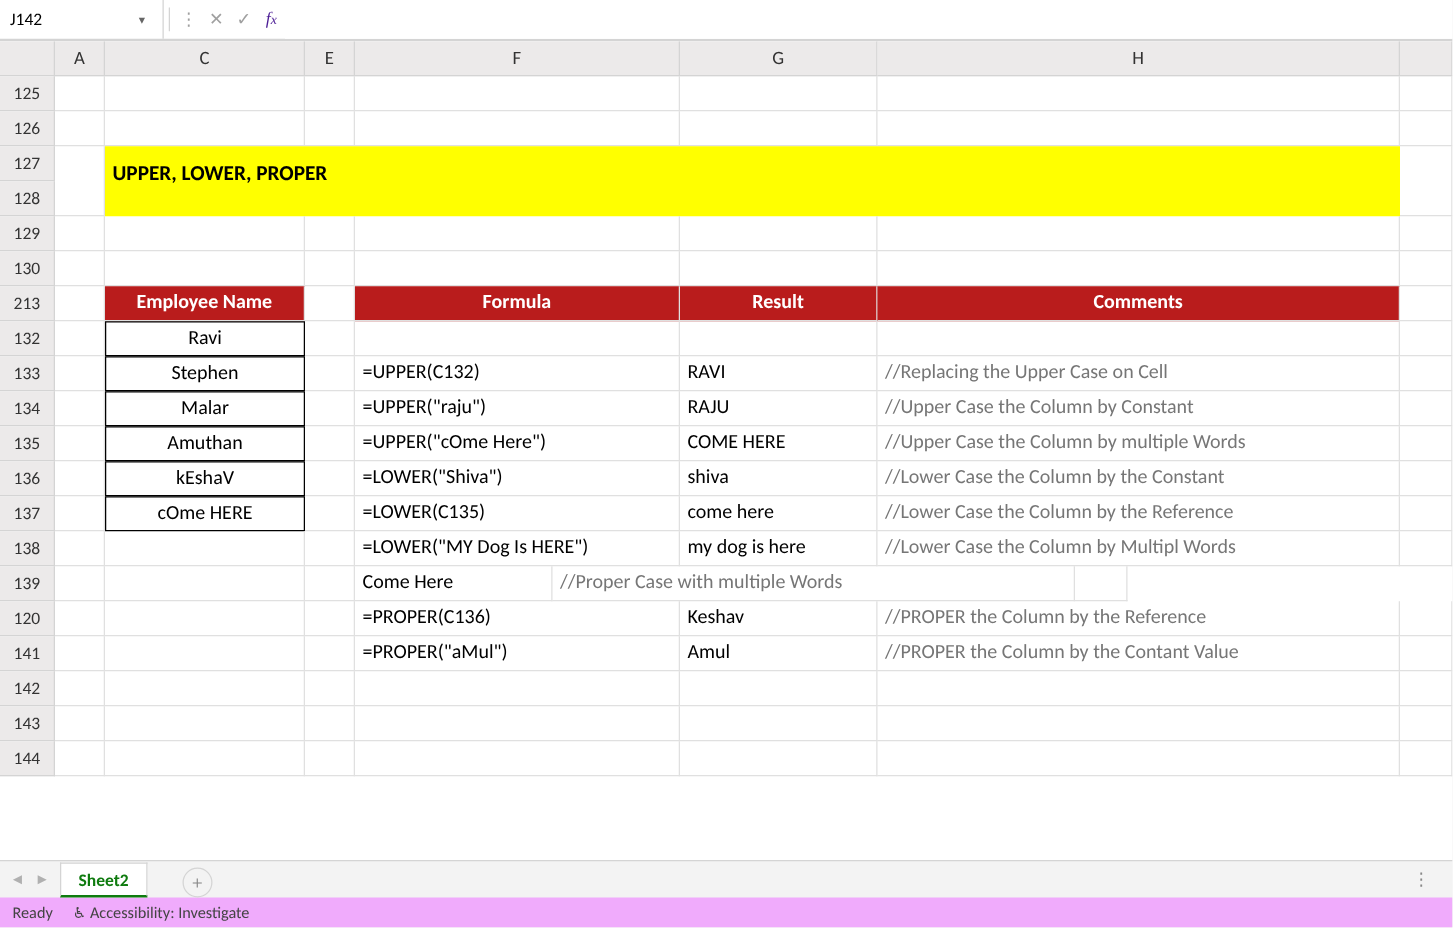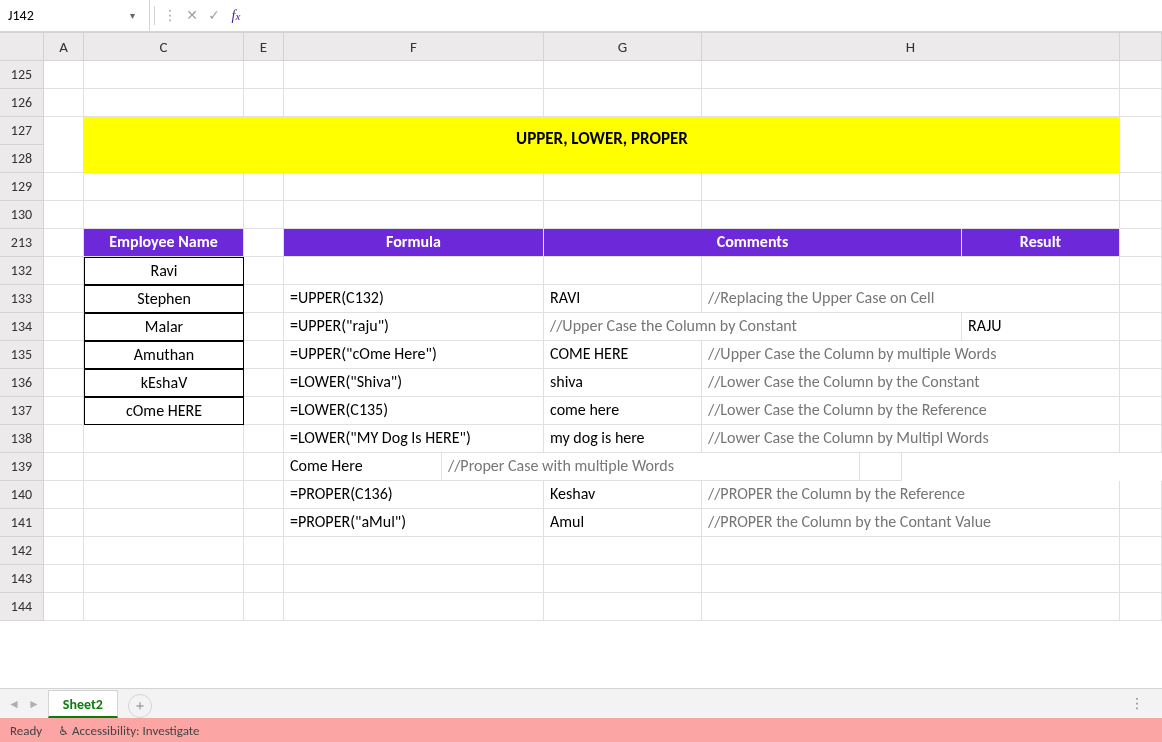--- a/index.html
+++ b/index.html
@@ -1,55 +1,55 @@
 <!DOCTYPE html>
 <html><head>
 <meta charset="utf-8">
 <style>
   * { margin: 0; padding: 0; box-sizing: border-box; }
   body { font-family: Calibri, 'Segoe UI', Arial, sans-serif; font-size: 14px; background: #f0f0f0; overflow: hidden; width: 1162px; height: 742px; }
 
   
   .formula-bar { display: flex; align-items: center; height: 32px; background: #fff; border-bottom: 1px solid #d4d4d4; }
-  .namebox { display:flex; align-items:center; width: 150px; border-right: 1px solid #d4d4d4; height: 100%; padding: 10px 8px; justify-content: space-between; }
+  .namebox { display:flex; align-items:center; width: 131px; border-right: 1px solid #d4d4d4; height: 100%; padding: 10px 8px; justify-content: space-between; }
   .namebox-text { flex:1; }
   .namebox-dd { color:#666; font-size:10px; padding:0 6px; }
   .fb-sep { width:1px; height:60%; background:#d4d4d4; margin:0 4px; }
   .fb-icon { width: 22px; text-align:center; color:#a0a0a0; font-size:14px; cursor: default; }
   .fb-icon.fx { color:#4c1d95; font-style: italic; font-family: 'Times New Roman', serif; }
   .fb-input { flex:1; border:none; outline:none; height: 100%; padding: 0 8px; font-size:14px; }
 
   .workspace { position:relative; width:100%; height: 656px; background:#fff; overflow:hidden; border-top:1px solid #d4d4d4; }
 
   .corner { width:44px; height:28px; background:#eceaea; border-right:1px solid #d4d4d4; border-bottom:1px solid #d4d4d4; }
   .col-headers { display:flex; position:absolute; top:0; left:44px; }
   .col-h { text-align:center; color:#333; font-size:15px; line-height:28px; height:28px; background:#eceaea; border-right:1px solid #d4d4d4; border-bottom:1px solid #d4d4d4; }
   .row-headers { display:flex; flex-direction:column; position:absolute; top:28px; left:0; }
   .row-h { width:44px; text-align:center; color:#333; line-height:28px; height:28px; background:#eceaea; border-right:1px solid #d4d4d4; border-bottom:1px solid #d4d4d4; font-size:14px; padding-right:0; }
   .cells { position:absolute; top:28px; left:44px; }
   .cellrow { display:flex; height:28px; }
   .cell { height:28px; line-height:26px; padding:0 6px; border-right:1px solid #e0e0e0; border-bottom:1px solid #e0e0e0; white-space:nowrap; overflow:hidden; font-size:16px; }
   .col-A{width:40px;} .col-C{width:160px;} .col-E{width:40px;} .col-F{width:260px;} .col-G{width:158px;} .col-H{width:418px;} .col-I{width:42px;}
 
-  .yellowband { background: yellow; font-weight: bold; font-size:17px; text-align:center; border-right:none !important; border-bottom:none !important; }
+  .yellowband { background: yellow; font-weight: bold; font-size:17px; border-right:none !important; border-bottom:none !important; }
   .yellowband.top { line-height:44px; height:56px; }
-  .header-dark { background:#6d28d9; color:#fff; font-weight:bold; text-align:center; }
+  .header-dark { background:#b91c1c; color:#fff; font-weight:bold; text-align:center; }
   .boxed { border:1px solid #000 !important; text-align:center; }
   .comment { color:#767676; }
 
   
   .tabbar { display:flex; align-items:center; height:30px; background:#f3f3f3; border-top:1px solid #d4d4d4; padding:0 8px; }
   .tabnav { display:flex; gap:8px; color:#b0b0b0; font-size:12px; align-items:center; margin-right:8px;}
   .tabnav span { cursor:default; }
-  .sheet-tabs { display:flex; align-items:flex-end; height:100%; gap:2px; }
+  .sheet-tabs { display:flex; align-items:flex-end; height:100%; gap:20px; }
   .sheet-tab { padding:5px 14px 3px; font-size:14px; background:#fff; border:1px solid #d4d4d4; border-bottom:none; color:#0f7b0f; font-weight:bold; border-bottom:2px solid #0f7b0f; }
   .add-sheet { width:24px; height:24px; border:1px solid #d4d4d4; border-radius:50%; display:flex; align-items:center; justify-content:center; margin-left:8px; color:#888; font-size:14px; }
 
   
-  .statusbar { display:flex; align-items:center; height:24px; font-size:13px; padding:0 10px; color:#444; gap:16px; background:#fca5a5; }
+  .statusbar { display:flex; align-items:center; height:24px; font-size:13px; padding:0 10px; color:#444; gap:16px; background:#f0abfc; }
   .access-icon { font-size:12px; }
 
   .tab-right { margin-left:auto; color:#888; padding-right:8px; letter-spacing:2px; font-size:14px;}
 </style>
 </head>
 <body>
 
 <div class="formula-bar">
   <div class="namebox">
     <span class="namebox-text">J142</span>
@@ -85,21 +85,21 @@
     <div class="row-h">130</div>
     <div class="row-h">213</div>
     <div class="row-h">132</div>
     <div class="row-h">133</div>
     <div class="row-h">134</div>
     <div class="row-h">135</div>
     <div class="row-h">136</div>
     <div class="row-h">137</div>
     <div class="row-h">138</div>
     <div class="row-h">139</div>
-    <div class="row-h">140</div>
+    <div class="row-h">120</div>
     <div class="row-h">141</div>
     <div class="row-h">142</div>
     <div class="row-h">143</div>
     <div class="row-h">144</div>
   </div>
 
   <div class="cells">
 
     <div class="cellrow">
         <div class="cell col-A"></div>
@@ -145,22 +145,22 @@
         <div class="cell col-G"></div>
         <div class="cell col-H"></div>
         <div class="cell col-I"></div>
       </div>
 
     <div class="cellrow">
       <div class="cell col-A"></div>
       <div class="cell col-C header-dark">Employee Name</div>
       <div class="cell col-E"></div>
       <div class="cell col-F header-dark">Formula</div>
+      <div class="cell col-G header-dark">Result</div>
       <div class="cell col-H header-dark">Comments</div>
-      <div class="cell col-G header-dark">Result</div>
       <div class="cell col-I"></div>
     </div>
 
     <div class="cellrow">
       <div class="cell col-A"></div>
       <div class="cell col-C boxed">Ravi</div>
       <div class="cell col-E"></div>
       <div class="cell col-F"></div>
       <div class="cell col-G"></div>
       <div class="cell col-H"></div>
@@ -175,22 +175,22 @@
       <div class="cell col-G">RAVI</div>
       <div class="cell col-H comment">//Replacing the Upper Case on Cell</div>
       <div class="cell col-I"></div>
     </div>
 
     <div class="cellrow">
       <div class="cell col-A"></div>
       <div class="cell col-C boxed">Malar</div>
       <div class="cell col-E"></div>
       <div class="cell col-F">=UPPER("raju")</div>
+      <div class="cell col-G">RAJU</div>
       <div class="cell col-H comment">//Upper Case the Column by Constant</div>
-      <div class="cell col-G">RAJU</div>
       <div class="cell col-I"></div>
     </div>
 
     <div class="cellrow">
       <div class="cell col-A"></div>
       <div class="cell col-C boxed">Amuthan</div>
       <div class="cell col-E"></div>
       <div class="cell col-F">=UPPER("cOme Here")</div>
       <div class="cell col-G">COME HERE</div>
       <div class="cell col-H comment">//Upper Case the Column by multiple Words</div>

